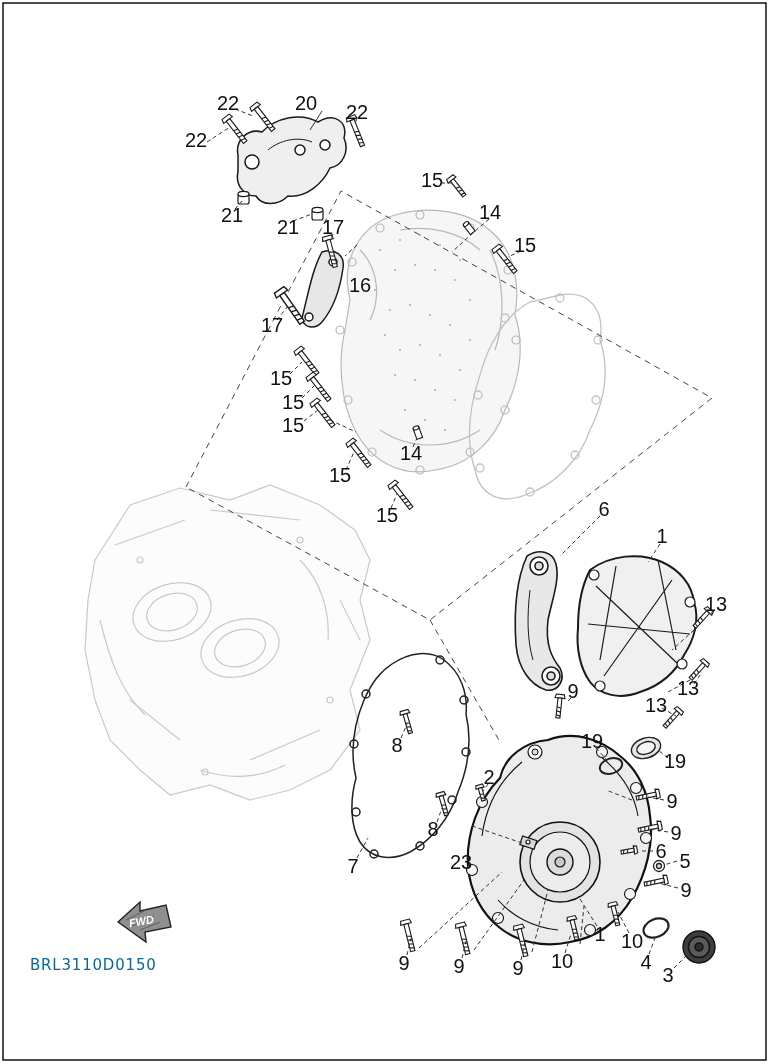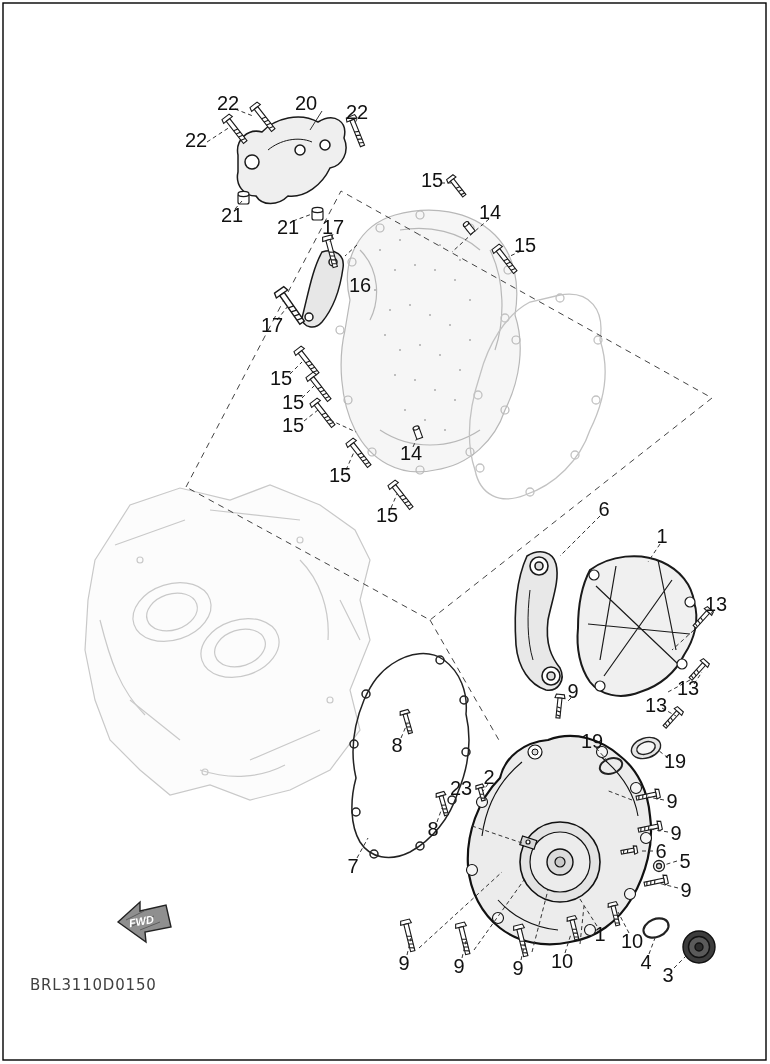--- a/index.html
+++ b/index.html
@@ -8,21 +8,21 @@
   .stage svg{position:absolute;left:0;top:0;}
   .callout-layer{position:absolute;left:0;top:0;width:770px;height:1064px;pointer-events:none;}
   .callout{
     position:absolute;transform:translate(-50%,-50%);
     font-family:Liberation Sans, sans-serif;
     font-size:20px;color:#111;line-height:1;white-space:nowrap;
   }
   .code-label{
     position:absolute;left:30px;top:956px;
     font-family:"DejaVu Sans","Liberation Sans",sans-serif;
-    font-size:15px;color:#404040;letter-spacing:.8px;margin-top:20px;
+    font-size:15px;color:#0369a1;letter-spacing:.8px;
   }
 </style>
 </head>
 <body>
 
 <div class="stage">
 
   <svg width="770" height="1064" viewBox="0 0 770 1064">
     <defs>
       <g id="boltL" stroke="#1a1a1a" stroke-width="1.1" fill="#ffffff">
@@ -318,21 +318,21 @@
       <div class="callout" style="left: 716px; top: 604px;">13</div>
       <div class="callout" style="left: 688px; top: 688px;">13</div>
       <div class="callout" style="left: 656px; top: 705px;">13</div>
       <div class="callout" style="left: 573px; top: 691px;">9</div>
       <div class="callout" style="left: 592px; top: 741px;">19</div>
       <div class="callout" style="left: 675px; top: 761px;">19</div>
       <div class="callout" style="left: 397px; top: 745px;">8</div>
       <div class="callout" style="left: 489px; top: 777px;">2</div>
       <div class="callout" style="left: 672px; top: 801px;">9</div>
       <div class="callout" style="left: 433px; top: 829px;">8</div>
-      <div class="callout" style="left: 461px; top: 788px;">23</div>
+      <div class="callout" style="left: 461px; top: 862px;">23</div>
       <div class="callout" style="left: 676px; top: 833px;">9</div>
       <div class="callout" style="left: 353px; top: 866px;">7</div>
       <div class="callout" style="left: 661px; top: 851px;">6</div>
       <div class="callout" style="left: 685px; top: 861px;">5</div>
       <div class="callout" style="left: 686px; top: 890px;">9</div>
       <div class="callout" style="left: 600px; top: 934px;">1</div>
       <div class="callout" style="left: 632px; top: 941px;">10</div>
       <div class="callout" style="left: 646px; top: 962px;">4</div>
       <div class="callout" style="left: 668px; top: 975px;">3</div>
       <div class="callout" style="left: 404px; top: 963px;">9</div>

